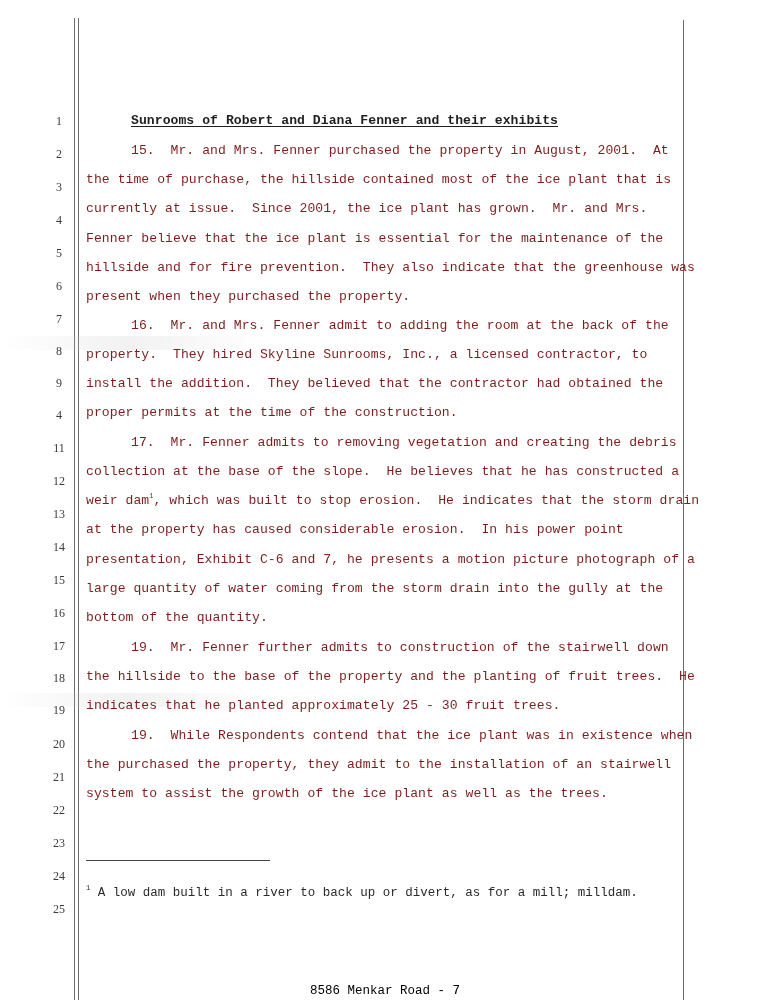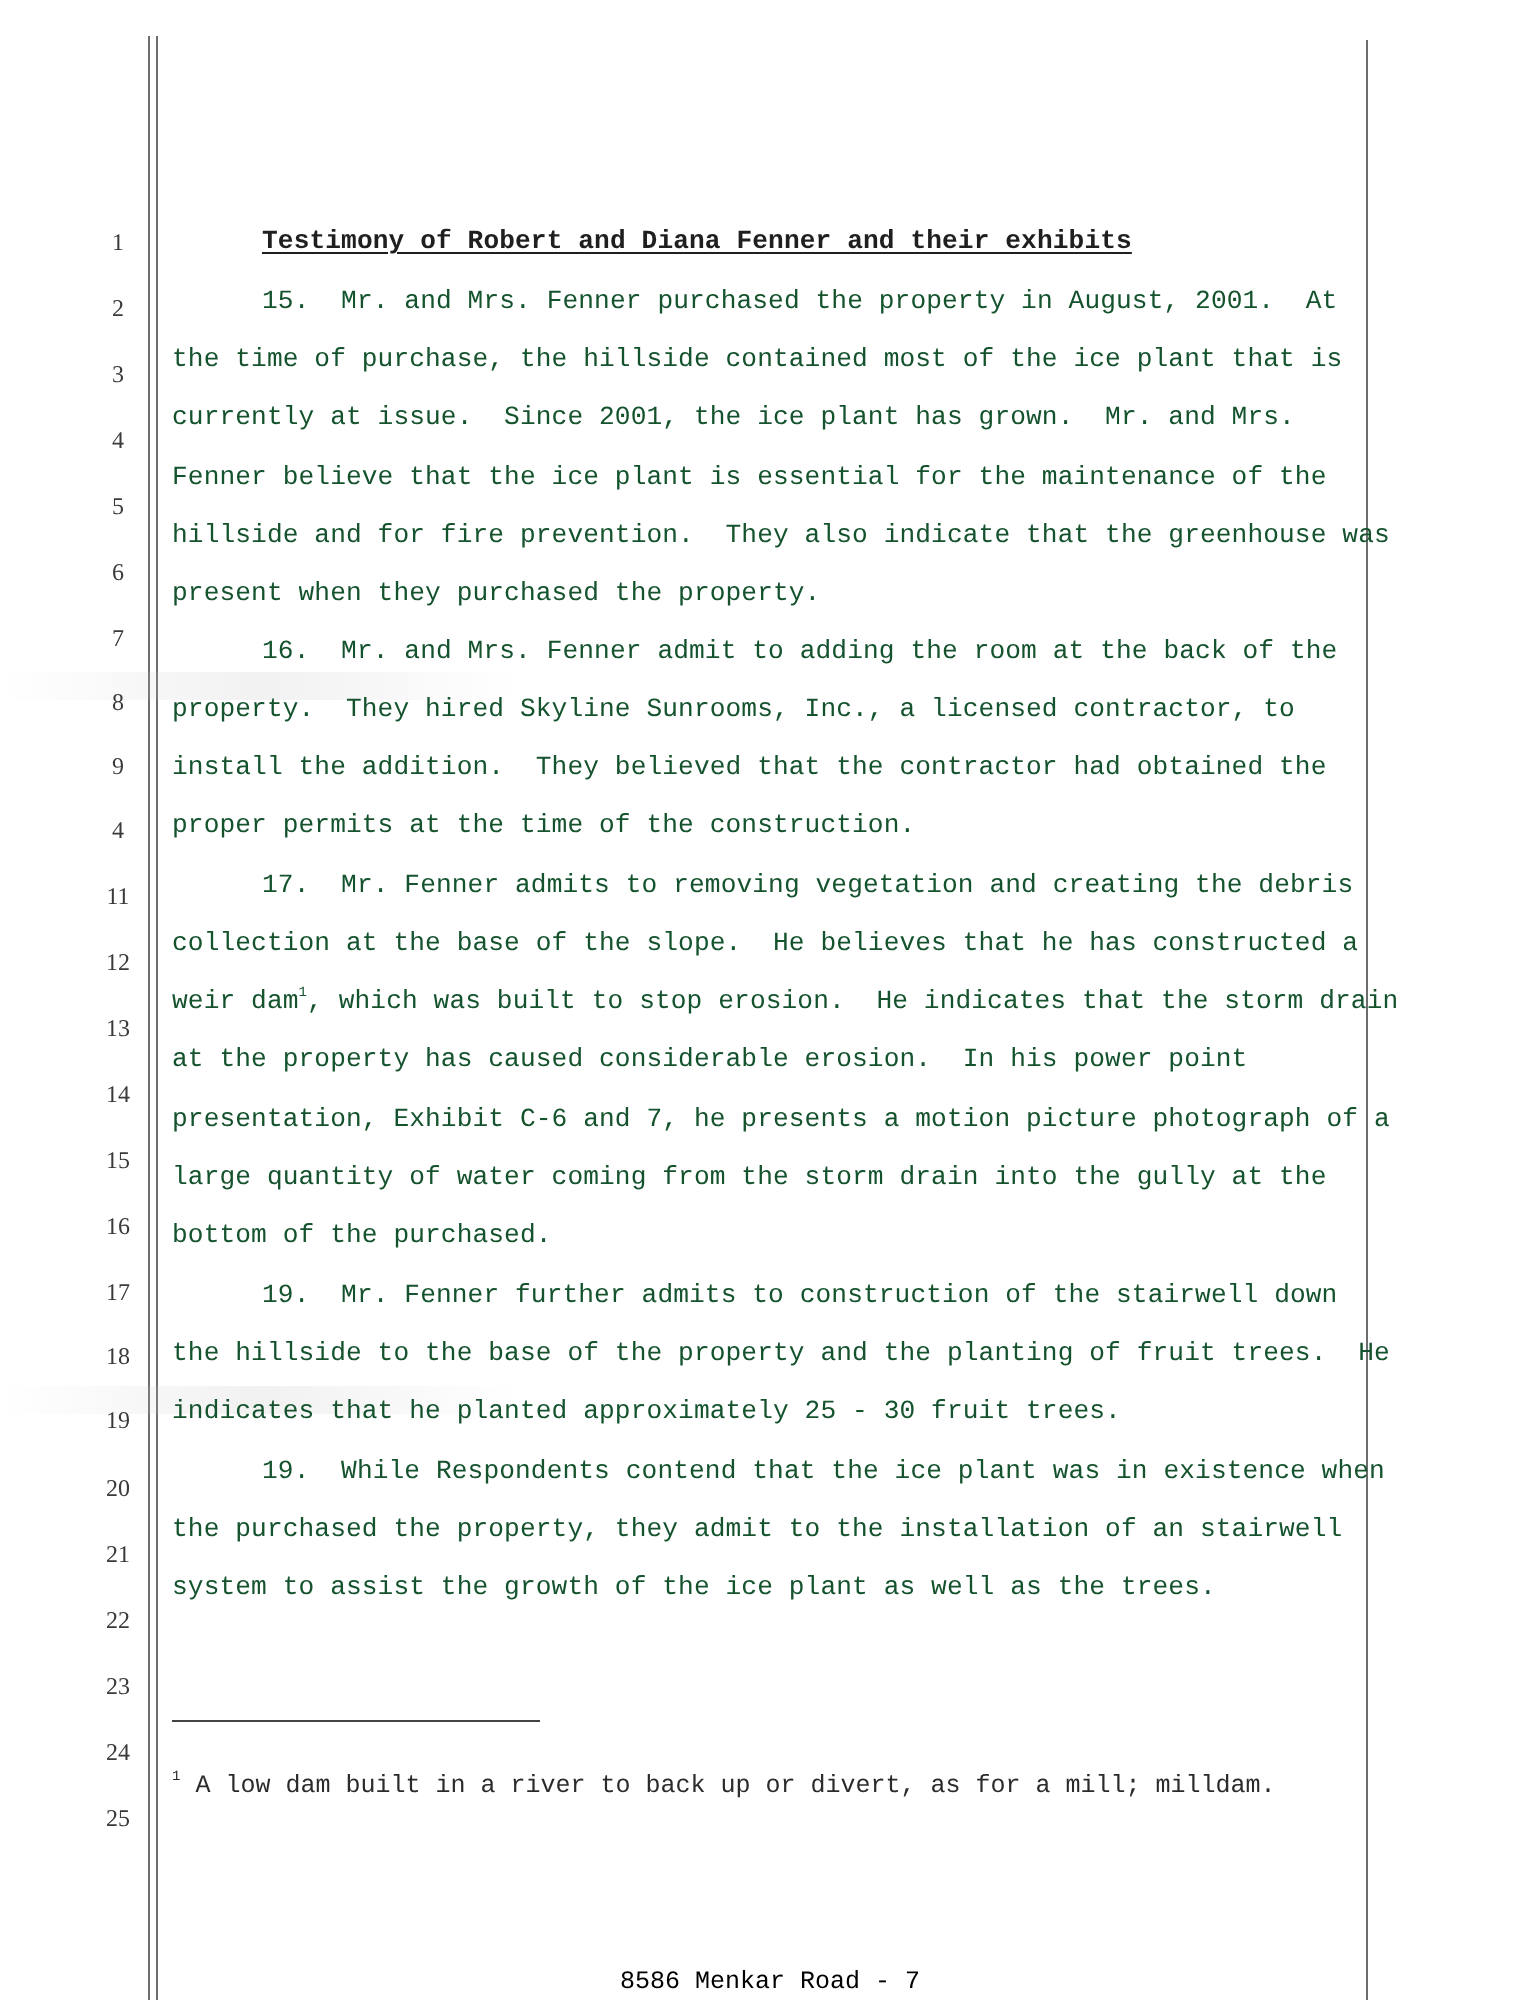--- a/index.html
+++ b/index.html
@@ -11,21 +11,21 @@
   }
   .page { position: absolute; left: 0; top: 0; width: 768px; height: 1000px; }
   .vline { position: absolute; background: #6d6d6d; width: 1px; }
   .ln {
     position: absolute; width: 30px; left: 44px; text-align: center;
     font-size: 12px; color: #3a3a3a;
     font-family: "Liberation Serif", "DejaVu Serif", serif;
   }
   .tl {
     position: absolute; left: 86px; white-space: pre;
-    font-size: 13.1px; letter-spacing: 0.05px; color: #14532d;
+    font-size: 13.1px; letter-spacing: 0.05px; color: #7f1d1d;
   }
   .tl.indent { left: 131px; }
   .heading { font-weight: bold; text-decoration: underline; text-underline-offset: 2px; color: #1f1f1f; }
   sup { font-size: 7px; vertical-align: 6px; line-height: 0; }
   .fn-rule { position: absolute; left: 86px; top: 860px; width: 184px; height: 1px; background: #444; }
   .fn { position: absolute; left: 86px; white-space: pre; font-size: 12.5px; color: #2b2b2b; }
   .fn.src { color: #777; }
   .footer { position: absolute; left: 310px; top: 984px; white-space: pre; font-size: 12.5px; color: #000000; }
   .smudge { position: absolute; left: 0; width: 260px; height: 14px;
     background: linear-gradient(to right, rgba(200,200,200,0.0), rgba(200,200,200,0.25), rgba(200,200,200,0)); }
@@ -62,42 +62,42 @@
     <div class="ln" style="top:671px">18</div>
     <div class="ln" style="top:703px">19</div>
     <div class="ln" style="top:737px">20</div>
     <div class="ln" style="top:770px">21</div>
     <div class="ln" style="top:803px">22</div>
     <div class="ln" style="top:836px">23</div>
     <div class="ln" style="top:869px">24</div>
     <div class="ln" style="top:902px">25</div>
   </div>
 
-  <div class="tl indent heading" style="top:113px">Testimony of Robert and Diana Fenner and their exhibits</div>
+  <div class="tl indent heading" style="top:113px">Sunrooms of Robert and Diana Fenner and their exhibits</div>
 
   <div>
     <div class="tl indent" style="top:143px">15.  Mr. and Mrs. Fenner purchased the property in August, 2001.  At</div>
     <div class="tl" style="top:172px">the time of purchase, the hillside contained most of the ice plant that is</div>
     <div class="tl" style="top:201px">currently at issue.  Since 2001, the ice plant has grown.  Mr. and Mrs.</div>
     <div class="tl" style="top:231px">Fenner believe that the ice plant is essential for the maintenance of the</div>
     <div class="tl" style="top:260px">hillside and for fire prevention.  They also indicate that the greenhouse was</div>
     <div class="tl" style="top:289px">present when they purchased the property.</div>
 
     <div class="tl indent" style="top:318px">16.  Mr. and Mrs. Fenner admit to adding the room at the back of the</div>
     <div class="tl" style="top:347px">property.  They hired Skyline Sunrooms, Inc., a licensed contractor, to</div>
     <div class="tl" style="top:376px">install the addition.  They believed that the contractor had obtained the</div>
     <div class="tl" style="top:405px">proper permits at the time of the construction.</div>
 
     <div class="tl indent" style="top:435px">17.  Mr. Fenner admits to removing vegetation and creating the debris</div>
     <div class="tl" style="top:464px">collection at the base of the slope.  He believes that he has constructed a</div>
     <div class="tl" style="top:493px"><span>weir dam</span><sup>1</sup><span>, which was built to stop erosion.  He indicates that the storm drain</span></div>
     <div class="tl" style="top:522px">at the property has caused considerable erosion.  In his power point</div>
     <div class="tl" style="top:552px">presentation, Exhibit C-6 and 7, he presents a motion picture photograph of a</div>
     <div class="tl" style="top:581px">large quantity of water coming from the storm drain into the gully at the</div>
-    <div class="tl" style="top:610px">bottom of the purchased.</div>
+    <div class="tl" style="top:610px">bottom of the quantity.</div>
 
     <div class="tl indent" style="top:640px">19.  Mr. Fenner further admits to construction of the stairwell down</div>
     <div class="tl" style="top:669px">the hillside to the base of the property and the planting of fruit trees.  He</div>
     <div class="tl" style="top:698px">indicates that he planted approximately 25 - 30 fruit trees.</div>
 
     <div class="tl indent" style="top:728px">19.  While Respondents contend that the ice plant was in existence when</div>
     <div class="tl" style="top:757px">the purchased the property, they admit to the installation of an stairwell</div>
     <div class="tl" style="top:786px">system to assist the growth of the ice plant as well as the trees.</div>
   </div>
 

